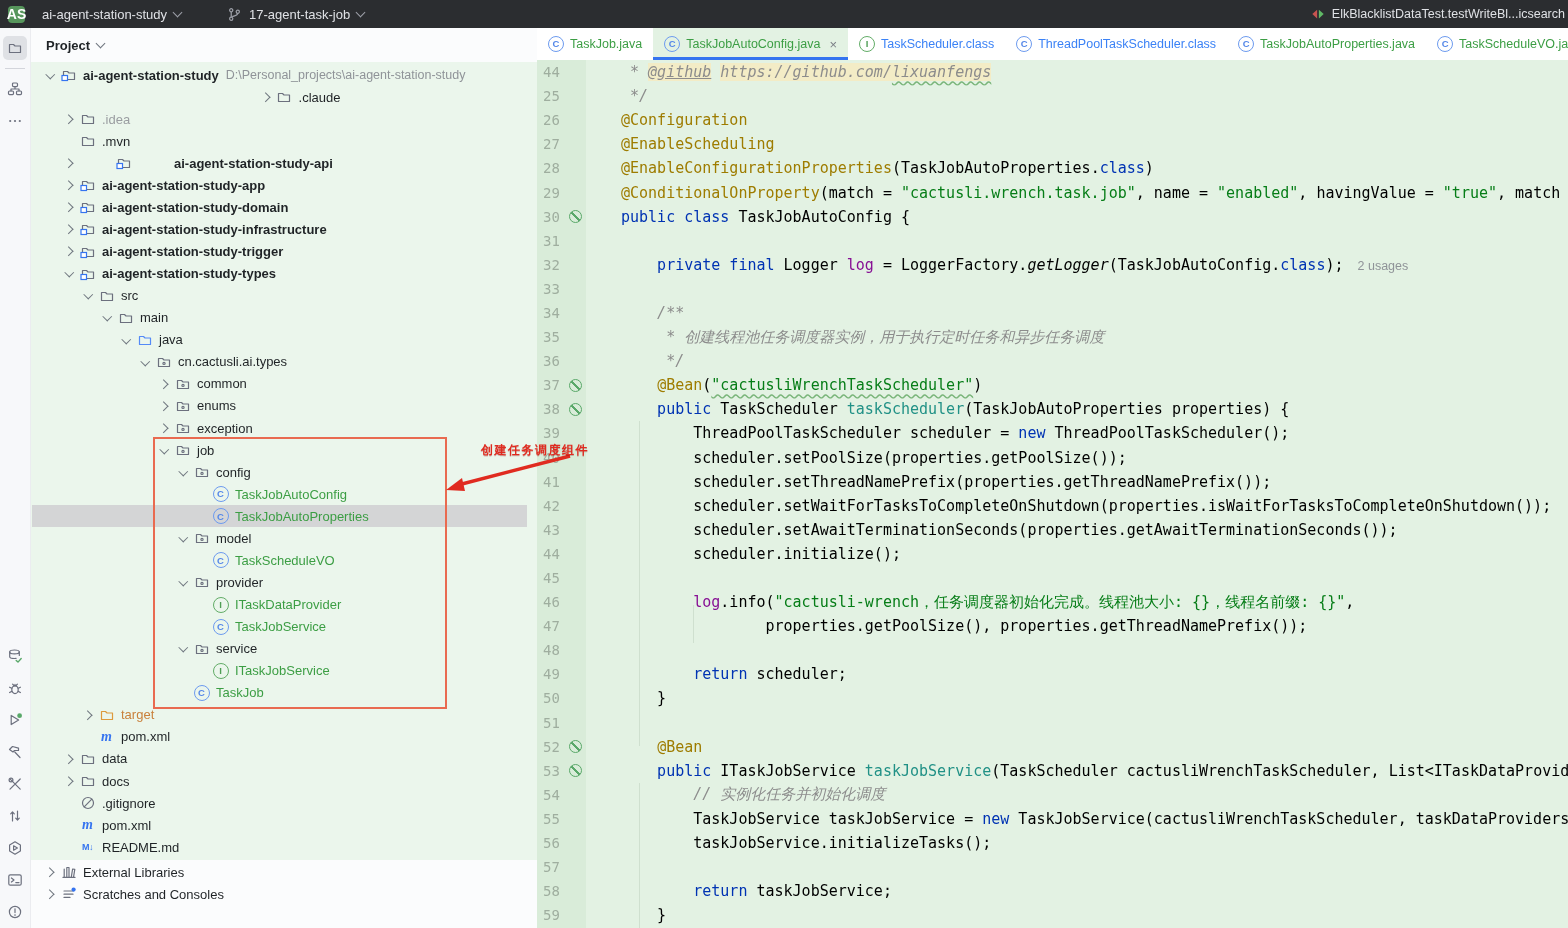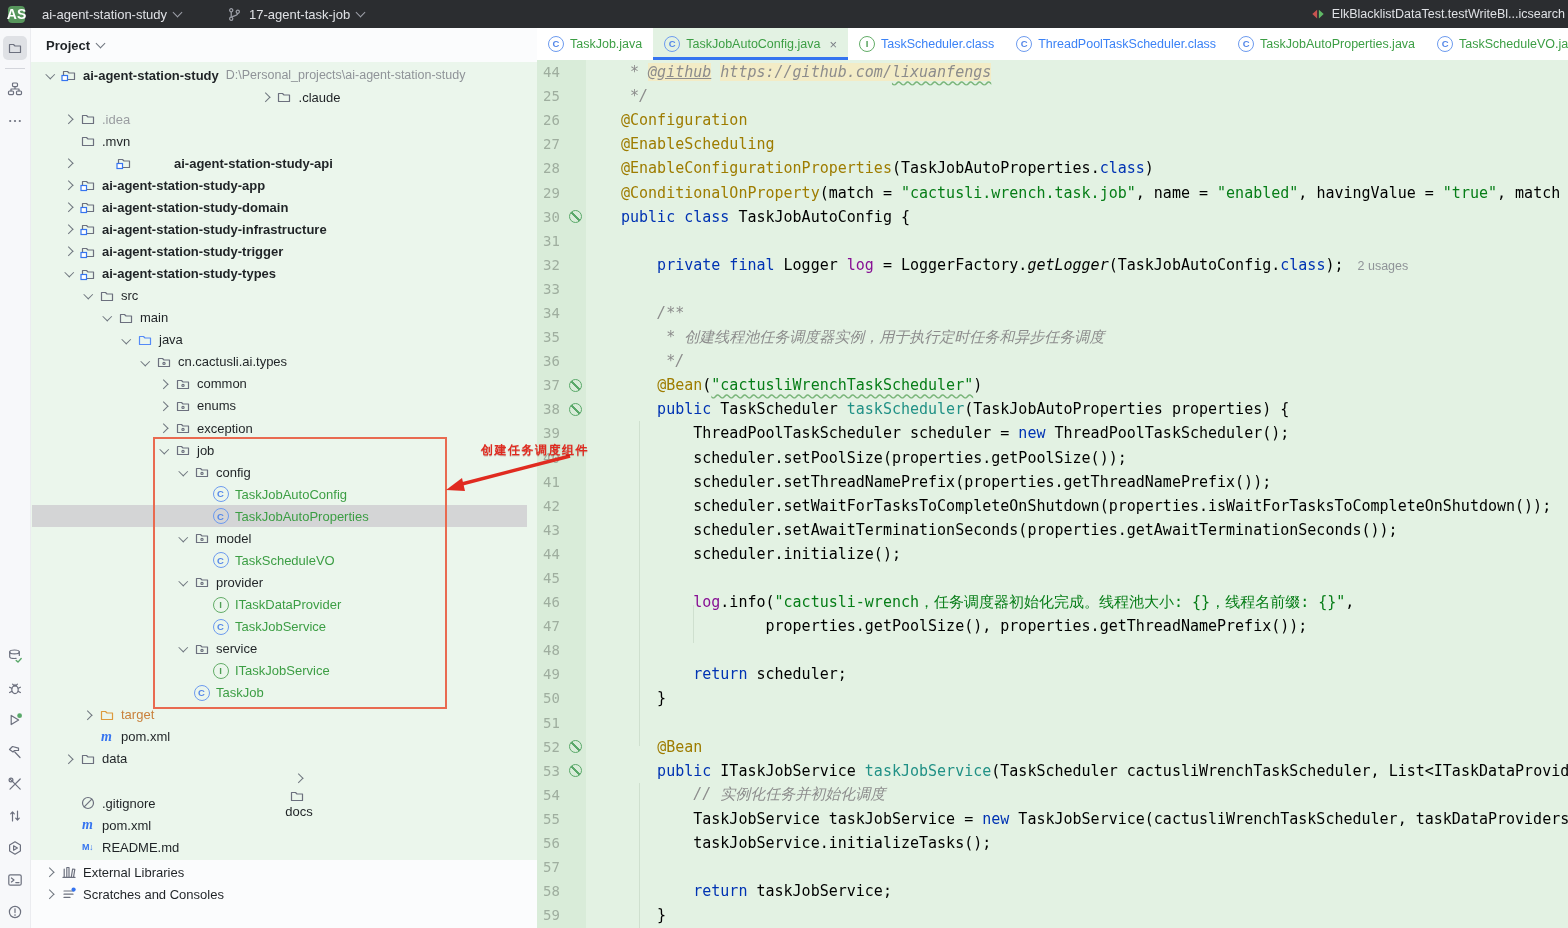--- a/index.html
+++ b/index.html
@@ -496,21 +496,21 @@
       </div>
       <div class="row" style="padding-left: 31px;">
         <span class="chev r"></span>
         <span class="ticon">
           <svg width="16" height="16" viewBox="0 0 16 16">
             <path stroke="#6c707e" stroke-width="1.2" fill="none" stroke-linecap="round" stroke-linejoin="round" d="M2.5 4.5h4L8 6h5.5v6.5h-11z"></path>
           </svg>
         </span>
         <span class="lbl">data</span>
       </div>
-      <div class="row" style="padding-left: 31px; flex-direction: column;">
+      <div class="row" style="padding-left: 31px;">
         <span class="chev r"></span>
         <span class="ticon">
           <svg width="16" height="16" viewBox="0 0 16 16">
             <path stroke="#6c707e" stroke-width="1.2" fill="none" stroke-linecap="round" stroke-linejoin="round" d="M2.5 4.5h4L8 6h5.5v6.5h-11z"></path>
           </svg>
         </span>
         <span class="lbl">docs</span>
       </div>
       <div class="row" style="padding-left: 31px;">
         <span class="chev "></span>

